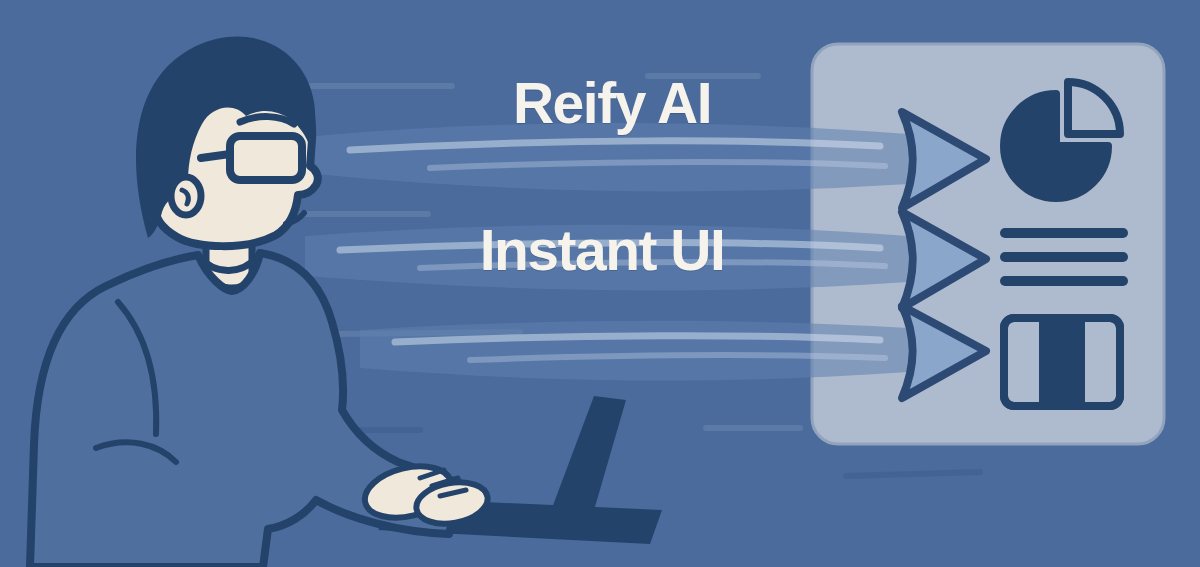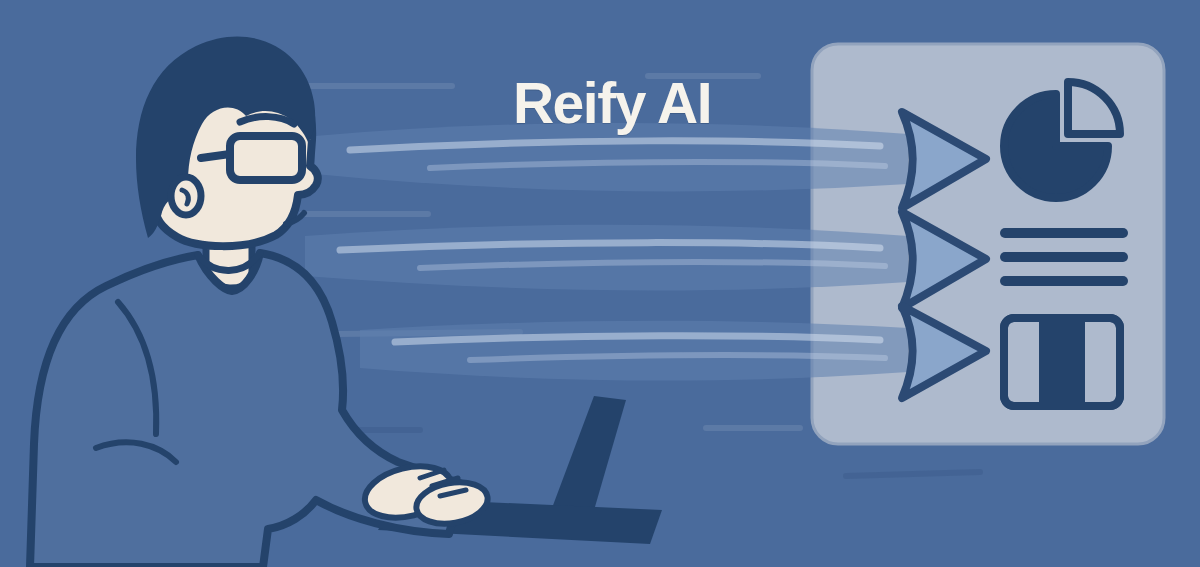--- a/index.html
+++ b/index.html
@@ -122,13 +122,14 @@
 
       <g>
         <ellipse class="f-skin s-ink" stroke-width="6" cx="408" cy="492" rx="44" ry="24" transform="rotate(-14 408 492)"></ellipse>
         <ellipse class="f-skin s-ink" stroke-width="6" cx="452" cy="503" rx="36" ry="20" transform="rotate(-10 452 503)"></ellipse>
         <path class="no-f s-ink" stroke-width="5" d="M 420 478 L 444 470 M 432 486 L 458 478 M 440 496 L 466 490"></path>
       </g>
     </g>
   </svg>
 
   <div class="lab lab1">Reify AI</div>
+  <div class="lab lab2">Instant UI</div>
 </div>
 
 </body></html>

